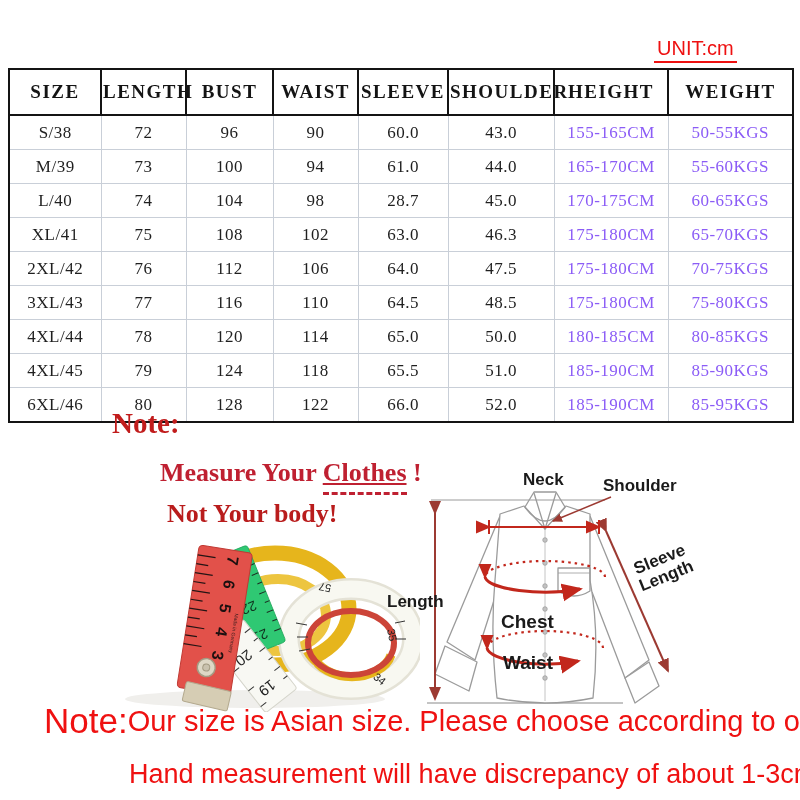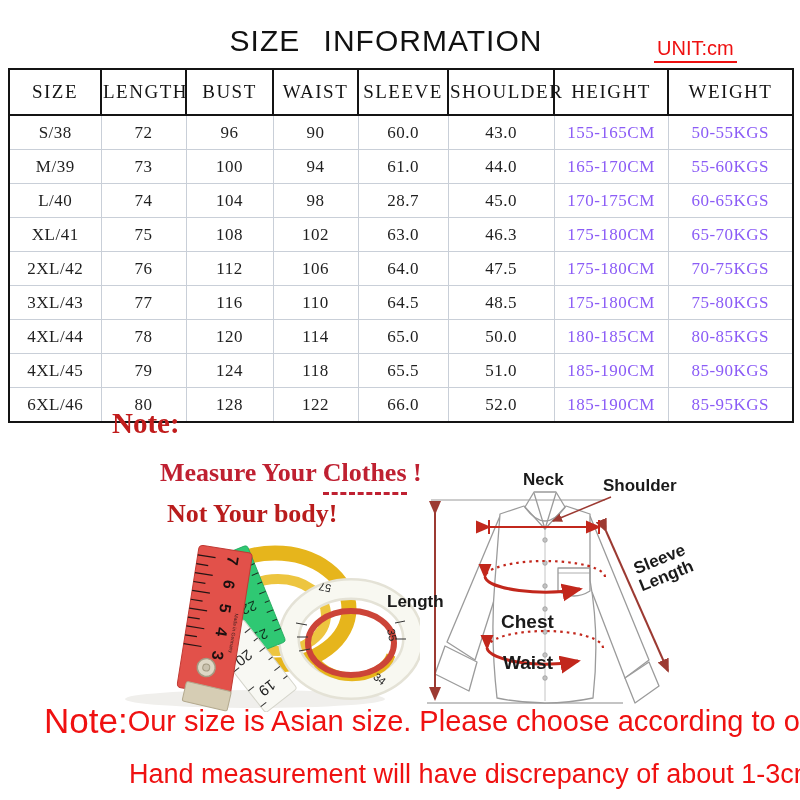--- a/index.html
+++ b/index.html
@@ -8,32 +8,32 @@
 
   
   .title{position:absolute;top:24px;left:0;width:772px;text-align:center;
          font-size:30px;color:#111;font-weight:500;letter-spacing:1px;word-spacing:14px;}
   .unit{position:absolute;top:37px;left:654px;color:#ee1111;font-size:20px;
         border-bottom:2px solid #ee1111;padding:0 3px 1px 3px;}
 
   
   table.size{position:absolute;top:68px;left:8px;width:784px;border-collapse:collapse;
              table-layout:fixed;font-family:"Liberation Serif",serif;border:2px solid #141414;}
-  table.size th{height:42px;border:2px solid #141414;font-size:19px;font-weight:400;
+  table.size th{height:42px;border:2px solid #141414;font-size:19px;font-weight:700;
                 letter-spacing:1.5px;color:#141414;background:#fff;}
   table.size td{height:31px;border:1px solid #c9cfd8;text-align:center;font-size:17px;
                 color:#1f1f1f;letter-spacing:0.5px;}
   table.size td.red{color:#8b5cf6;}
 
   
   .note-heading{position:absolute;left:112px;top:407px;font-family:"Liberation Serif",serif;
                 font-size:29px;font-weight:bold;color:#c11c1c;}
   .measure1{position:absolute;left:160px;top:458px;font-family:"Liberation Serif",serif;
             font-size:26px;font-weight:600;color:#bf2031;white-space:nowrap;}
-  .clothes{position:relative;display:inline-block;}
+  .clothes{text-decoration:underline;position:relative;display:inline-block;}
   .clothes::after{content:"";position:absolute;left:0;right:0;bottom:-7px;
                   border-top:3px dashed #bf2031;}
   .measure2{position:absolute;left:167px;top:499px;font-family:"Liberation Serif",serif;
             font-size:26px;font-weight:600;color:#b91c1c;white-space:nowrap;}
 
   
   .tape-wrap{position:absolute;left:85px;top:527px;width:335px;height:185px;}
   .shirt-wrap{position:absolute;left:385px;top:450px;width:410px;height:280px;}
   .shirt-wrap svg{position:absolute;left:0;top:0;}
   .slabel{position:absolute;font-size:17px;color:#1a1a1a;font-weight:600;white-space:nowrap;}
@@ -48,21 +48,20 @@
   
   .bottom1{position:absolute;left:44px;top:701px;color:#ef1111;font-size:29px;white-space:nowrap;}
   .bottom1 .blabel{font-size:35px;vertical-align:-2px;}
   .bottom2{position:absolute;left:129px;top:759px;color:#ef1111;font-size:27px;white-space:nowrap;}
 </style>
 </head>
 <body>
 
 <div class="page">
 
-  <div class="title">SIZE INFORMATION</div>
   <div class="unit">UNIT:cm</div>
 
   <table class="size">
     <colgroup>
       <col style="width:92px">
         <col style="width:85px">
         <col style="width:87px">
         <col style="width:85px">
       <col style="width:90px">
         <col style="width:106px">

